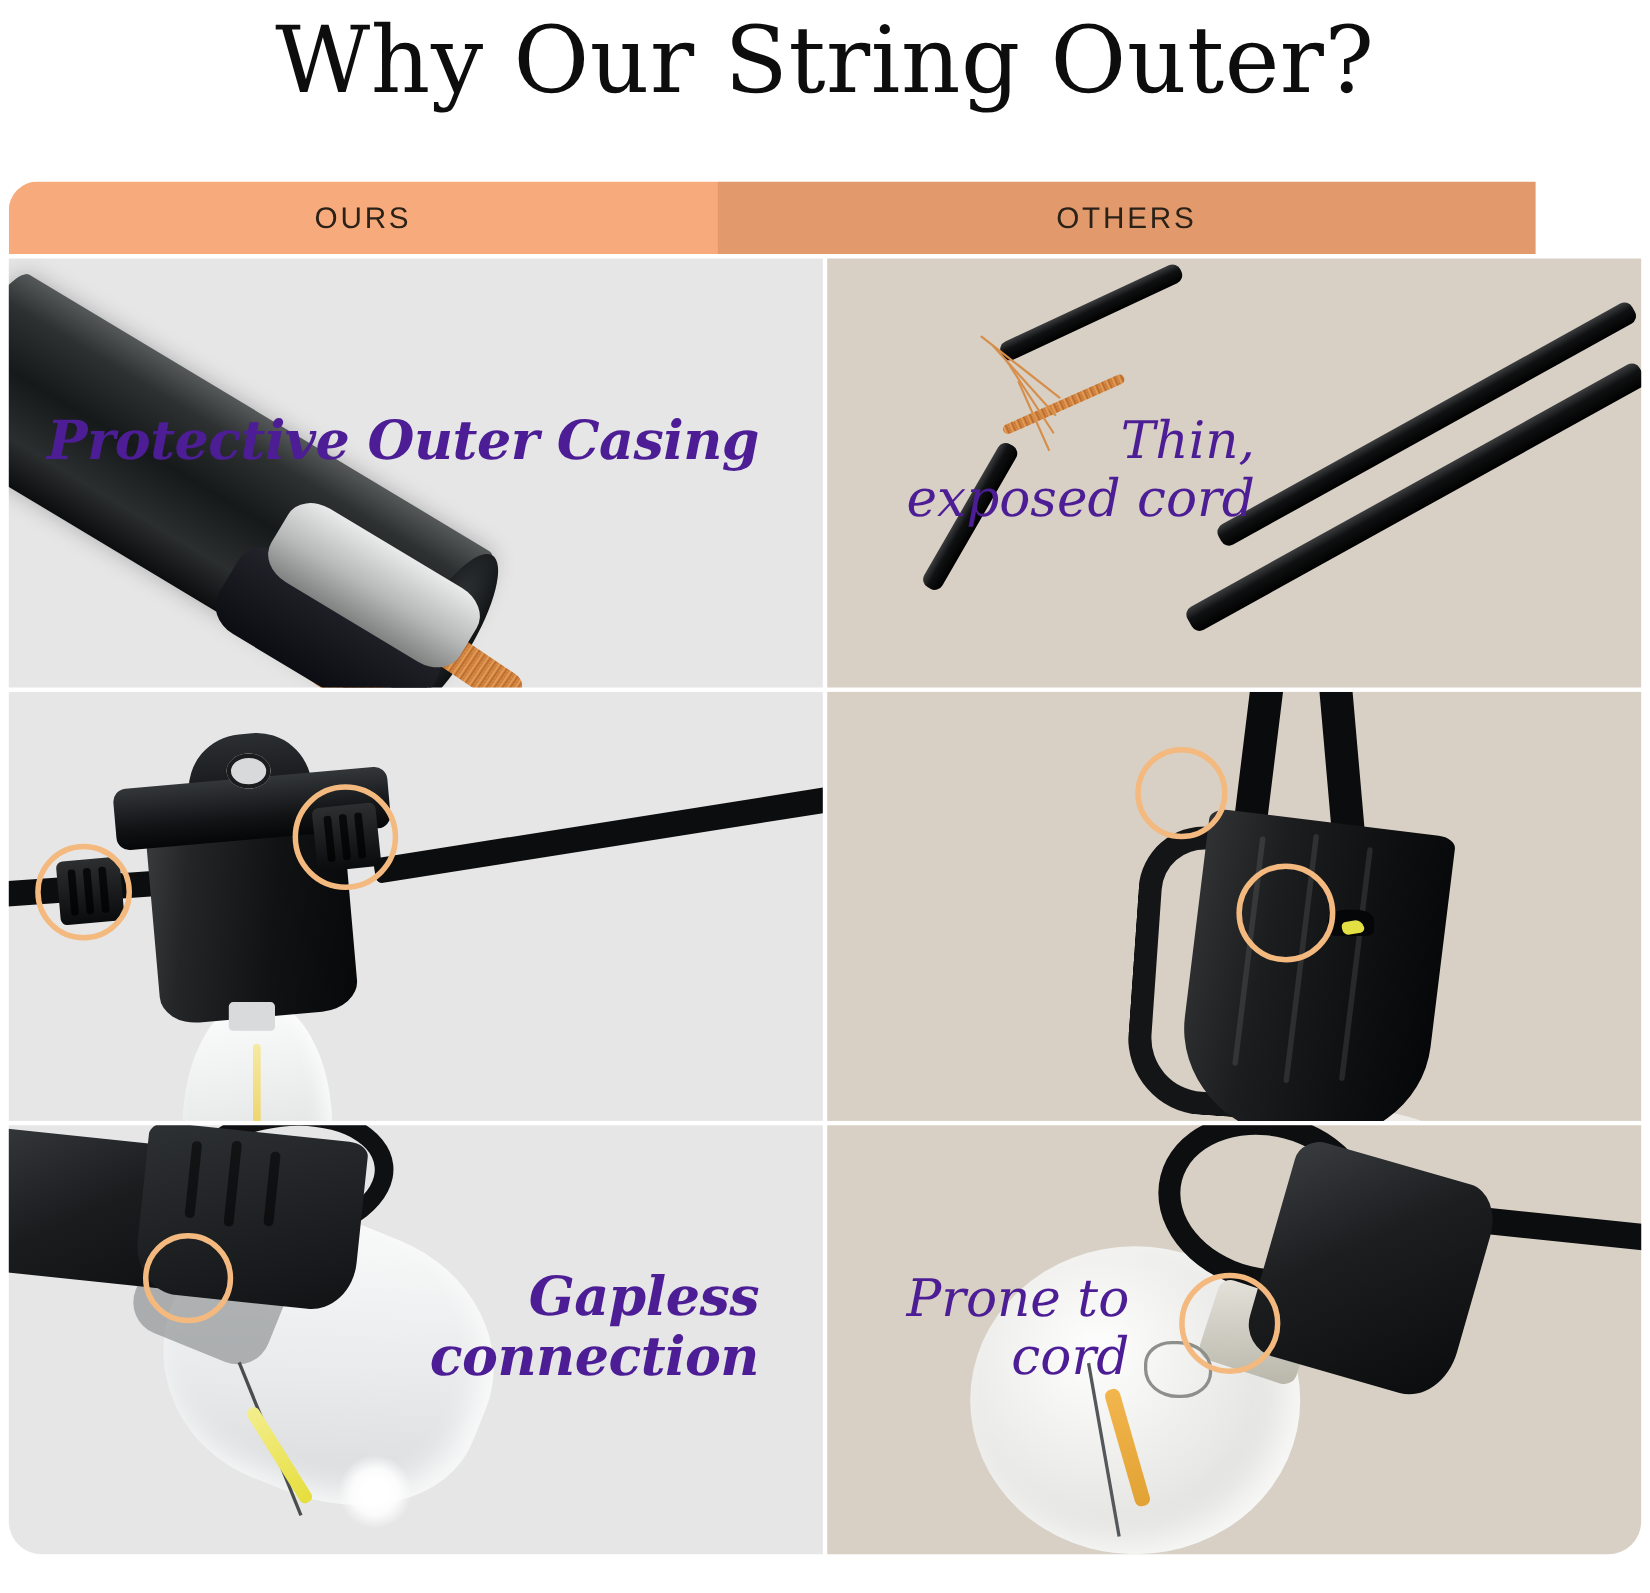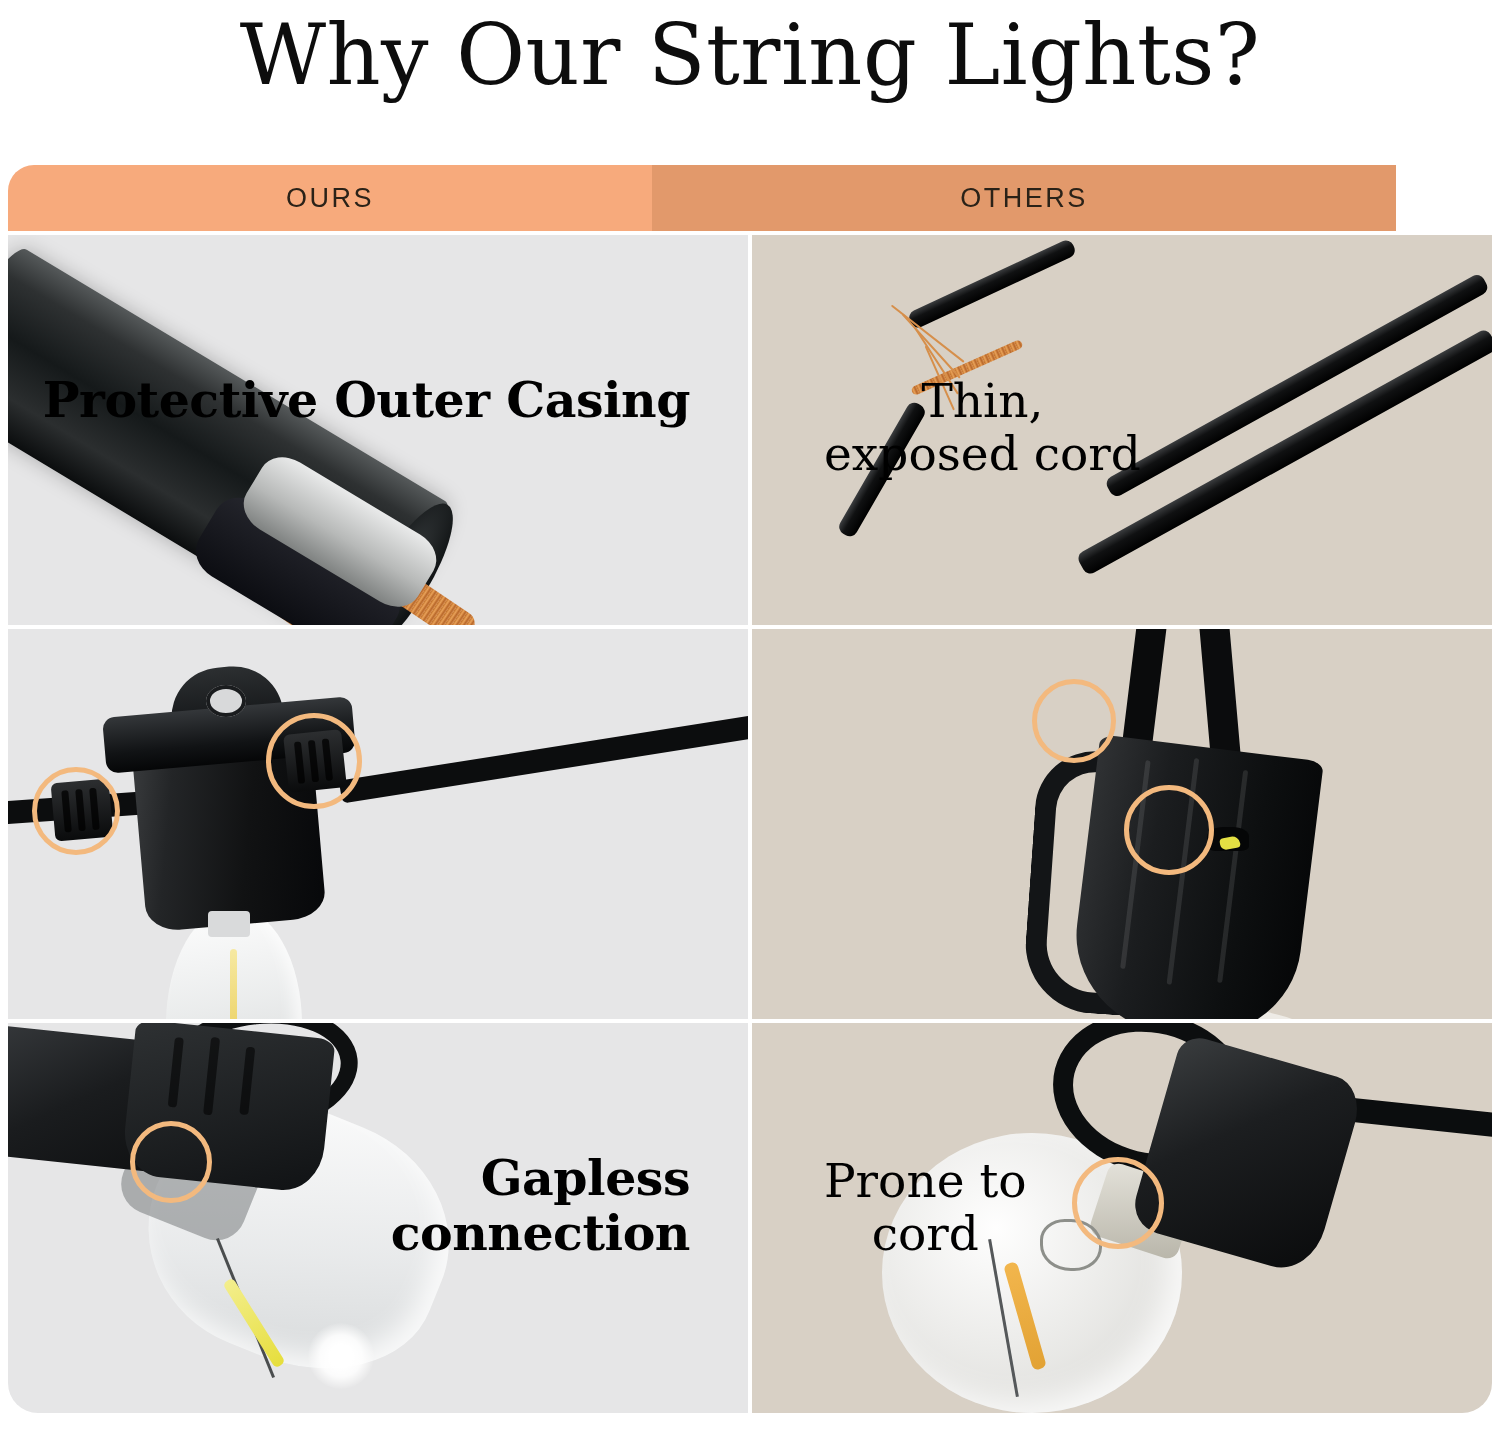--- a/index.html
+++ b/index.html
@@ -84,34 +84,35 @@
   .panel-right {
     width: 742px;
     margin-left: 4px;
     background: #D8D0C5;
   }
 
   
   .caption {
     position: absolute;
     z-index: 40;
-    color: #000000;
+    color: #4c1d95;
     line-height: 1.12;
+    font-style: italic;
   }
   .caption.ours {
     right: 58px;
     text-align: right;
     font-family: "DejaVu Serif", "Liberation Serif", serif;
     font-weight: 700;
     font-size: 49px;
     letter-spacing: -0.5px;
   }
   .caption.others {
     left: 72px;
-    text-align: center;
+    text-align: right;
     font-family: "DejaVu Serif", "Liberation Serif", serif;
     font-weight: 400;
     font-size: 47px;
     letter-spacing: 0px;
   }
   .cap-r1 { top: 138px; }
   .cap-r2 { top: 165px; }
   .cap-r3 { top: 128px; }
   .cap-r1-o { top: 140px; }
   .cap-r2-o { top: 168px; }
@@ -437,21 +438,21 @@
     border: 3px solid #8d8f8a;
     border-radius: 40% 50% 45% 50%;
     z-index: 13;
   }
 </style>
 </head>
 <body>
 
 <div id="page">
 
-  <div id="page-title">Why Our String Lights?</div>
+  <div id="page-title">Why Our String Outer?</div>
 
   <div id="comparison-table">
 
     <div class="header-band">
       <div class="header-cell ours">
         <span>OURS</span>
       </div>
       <div class="header-cell others">
         <span>OTHERS</span>
       </div>

